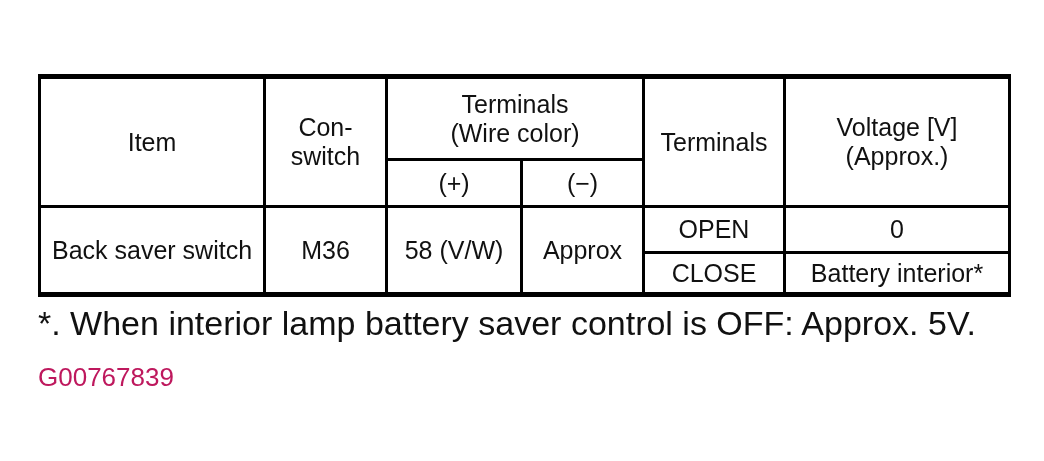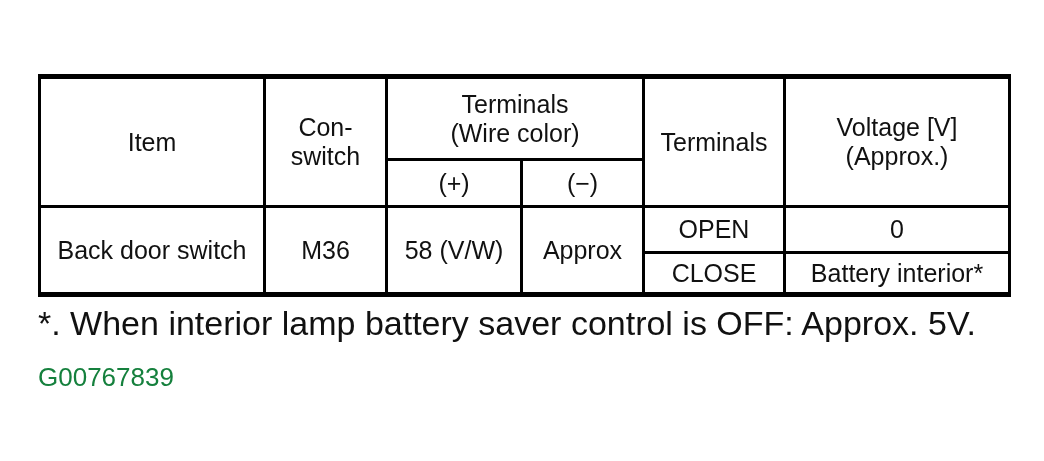--- a/index.html
+++ b/index.html
@@ -56,21 +56,21 @@
     font-size: 34px;
     line-height: 1.2;
     color: #111111;
     white-space: nowrap;
   }
   .figure-id {
     position: absolute;
     left: 38px;
     top: 362px;
     font-size: 26px;
-    color: #15803d;
+    color: #be185d;
     white-space: nowrap;
   }
 </style>
 </head>
 <body>
 
 <table class="spec">
   <colgroup>
     <col style="width:225px">
     <col style="width:122px">
@@ -88,21 +88,21 @@
 (Wire color)</th>
       <th rowspan="2">Terminals</th>
       <th rowspan="2" class="multiline">Voltage [V]
 (Approx.)</th>
     </tr>
     <tr class="hdr-sub">
       <th>(+)</th>
       <th>(−)</th>
     </tr>
     <tr class="row-open">
-      <td rowspan="2">Back door switch</td>
+      <td rowspan="2">Back saver switch</td>
       <td rowspan="2">M36</td>
       <td rowspan="2">58 (V/W)</td>
       <td rowspan="2">Approx</td>
       <td>OPEN</td>
       <td>0</td>
     </tr>
     <tr class="row-close">
       <td>CLOSE</td>
       <td>Battery interior*</td>
     </tr>

